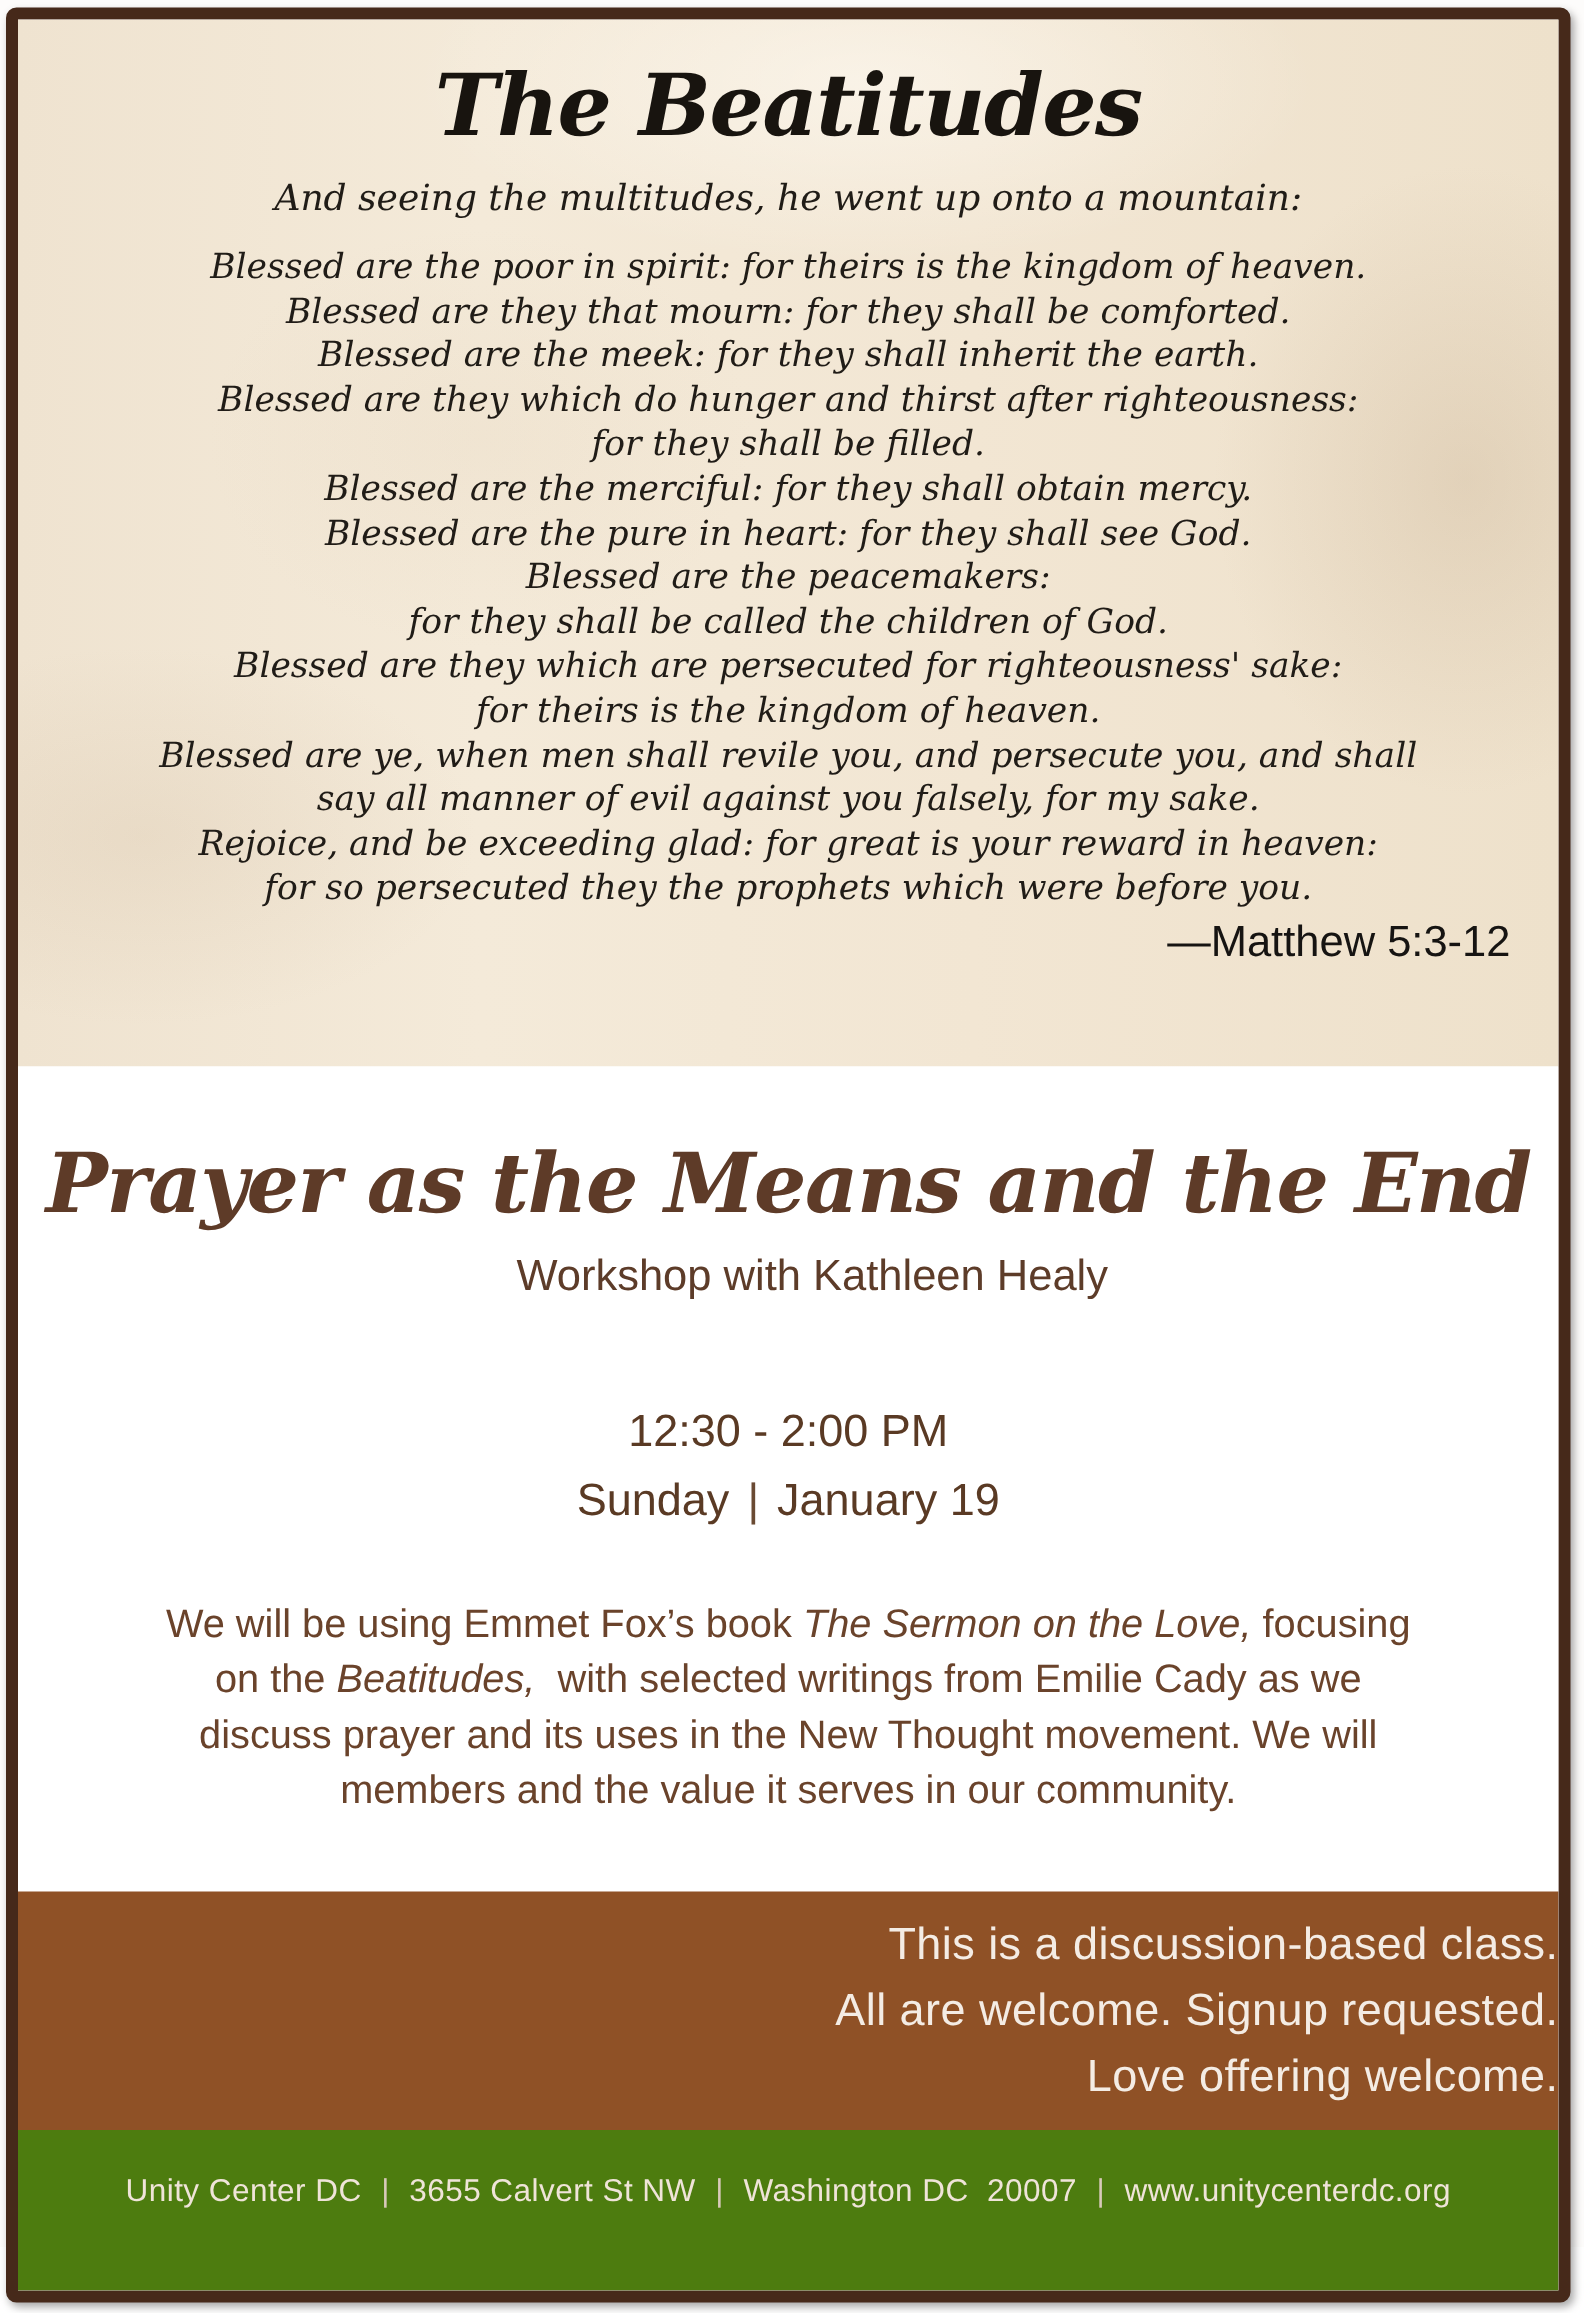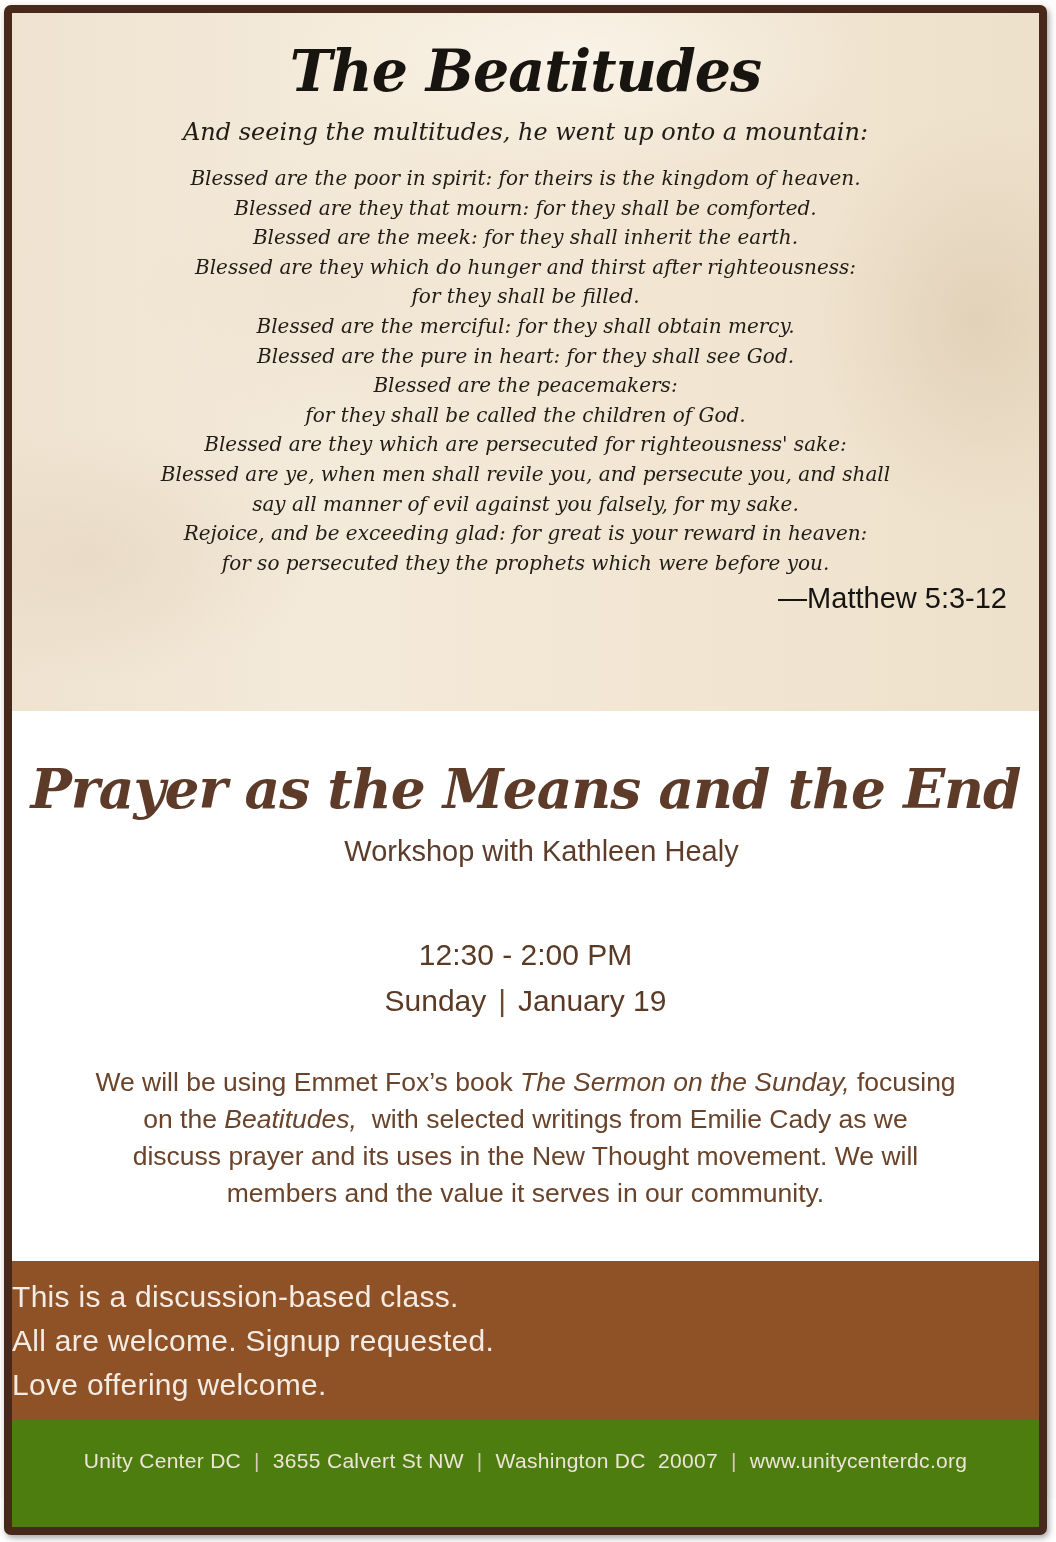--- a/index.html
+++ b/index.html
@@ -39,21 +39,21 @@
     font-size: 57px; line-height: 76px;
     color: #18140f;
     letter-spacing: -1px;
   }
   .verse { 
     font-family: "DejaVu Serif", serif; font-style: italic;
     color: #201c17;
   }
   .verse-intro { margin-top: 8px; font-size: 24px; }
   .verse-intro .list-line { line-height: 30px; }
-  .verse-body { margin-top: 17px; font-size: 20px; }
+  .verse-body { margin-top: 17px; font-size: 23px; }
   .verse-body .list-line { line-height: 29.6px; }
   .attribution {
     margin-top: 4px;
     font-family: "Liberation Sans", sans-serif;
     font-size: 29px; color: #161412;
     text-align: right; padding-right: 32px;
   }
 
   
   .white-section { height: 550px; background: #ffffff; text-align: center; padding-top: 42px; }
@@ -73,21 +73,21 @@
     margin-top: 46px;
     font-size: 26.5px; color: #6a432b;
   }
   .description .rich-line { line-height: 37px; white-space: pre-wrap; }
   .description .italic { font-style: italic; }
 
   
   .banner {
     height: 159px; background: #8f5126;
     display: flex; flex-direction: column; justify-content: center;
-    text-align: left;
+    text-align: right;
   }
   .banner .list-line {
     font-size: 30px; line-height: 44px; color: #f4ece4; letter-spacing: 0.3px;
   }
 
   
   .footer {
     flex: 1; background: #4d7c0f;
     display: flex; align-items: center; justify-content: center;
     padding-bottom: 26px;
@@ -113,20 +113,21 @@
           <div class="list-line">Blessed are the poor in spirit: for theirs is the kingdom of heaven.</div>
           <div class="list-line">Blessed are they that mourn: for they shall be comforted.</div>
           <div class="list-line">Blessed are the meek: for they shall inherit the earth.</div>
           <div class="list-line">Blessed are they which do hunger and thirst after righteousness:</div>
           <div class="list-line">for they shall be filled.</div>
           <div class="list-line">Blessed are the merciful: for they shall obtain mercy.</div>
           <div class="list-line">Blessed are the pure in heart: for they shall see God.</div>
           <div class="list-line">Blessed are the peacemakers:</div>
           <div class="list-line">for they shall be called the children of God.</div>
           <div class="list-line">Blessed are they which are persecuted for righteousness' sake:</div>
+          <div class="list-line">for theirs is the kingdom of heaven.</div>
           <div class="list-line">Blessed are ye, when men shall revile you, and persecute you, and shall</div>
           <div class="list-line">say all manner of evil against you falsely, for my sake.</div>
           <div class="list-line">Rejoice, and be exceeding glad: for great is your reward in heaven:</div>
           <div class="list-line">for so persecuted they the prophets which were before you.</div>
         </div>
 
       <div class="attribution">—Matthew 5:3-12</div>
     </section>
 
     <section class="white-section">
@@ -135,21 +136,21 @@
       <div class="workshop-subtitle">Workshop with Kathleen Healy</div>
 
       <div class="schedule">
         <div class="schedule-time">12:30 - 2:00 PM</div>
         <div class="schedule-date">
           <span>Sunday</span><span class="date-sep">|</span><span>January 19</span>
         </div>
       </div>
 
       <div class="description">
-          <div class="rich-line"><span>We will be using Emmet Fox’s book </span><span class="italic">The Sermon on the Sunday,</span><span> focusing</span></div>
+          <div class="rich-line"><span>We will be using Emmet Fox’s book </span><span class="italic">The Sermon on the Love,</span><span> focusing</span></div>
           <div class="rich-line"><span>on the </span><span class="italic">Beatitudes,</span><span>  with selected writings from Emilie Cady as we</span></div>
           <div class="rich-line"><span>discuss prayer and its uses in the New Thought movement. We will</span></div>
           <div class="rich-line"><span>members and the value it serves in our community.</span></div>
         </div>
     </section>
 
     <section class="banner">
         <div class="list-line">This is a discussion-based class.</div>
         <div class="list-line">All are welcome. Signup requested.</div>
         <div class="list-line">Love offering welcome.</div>

